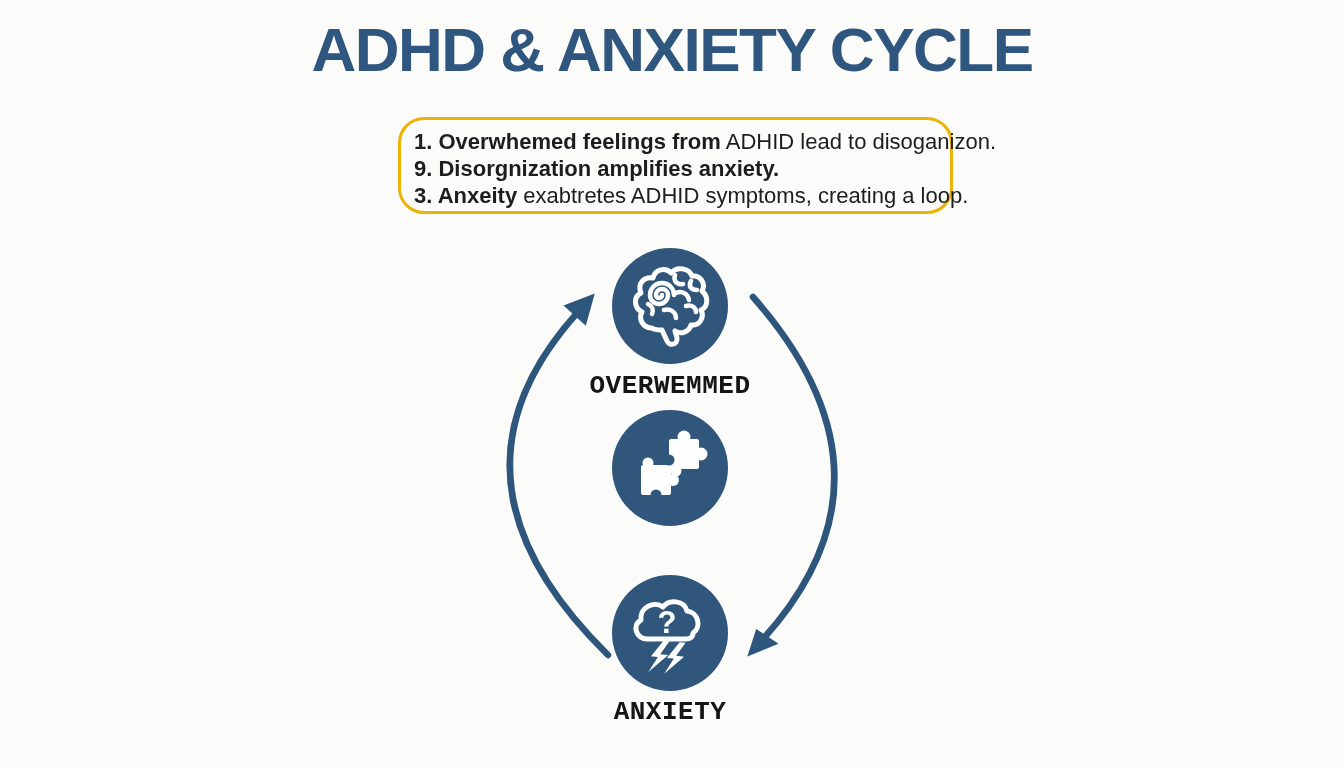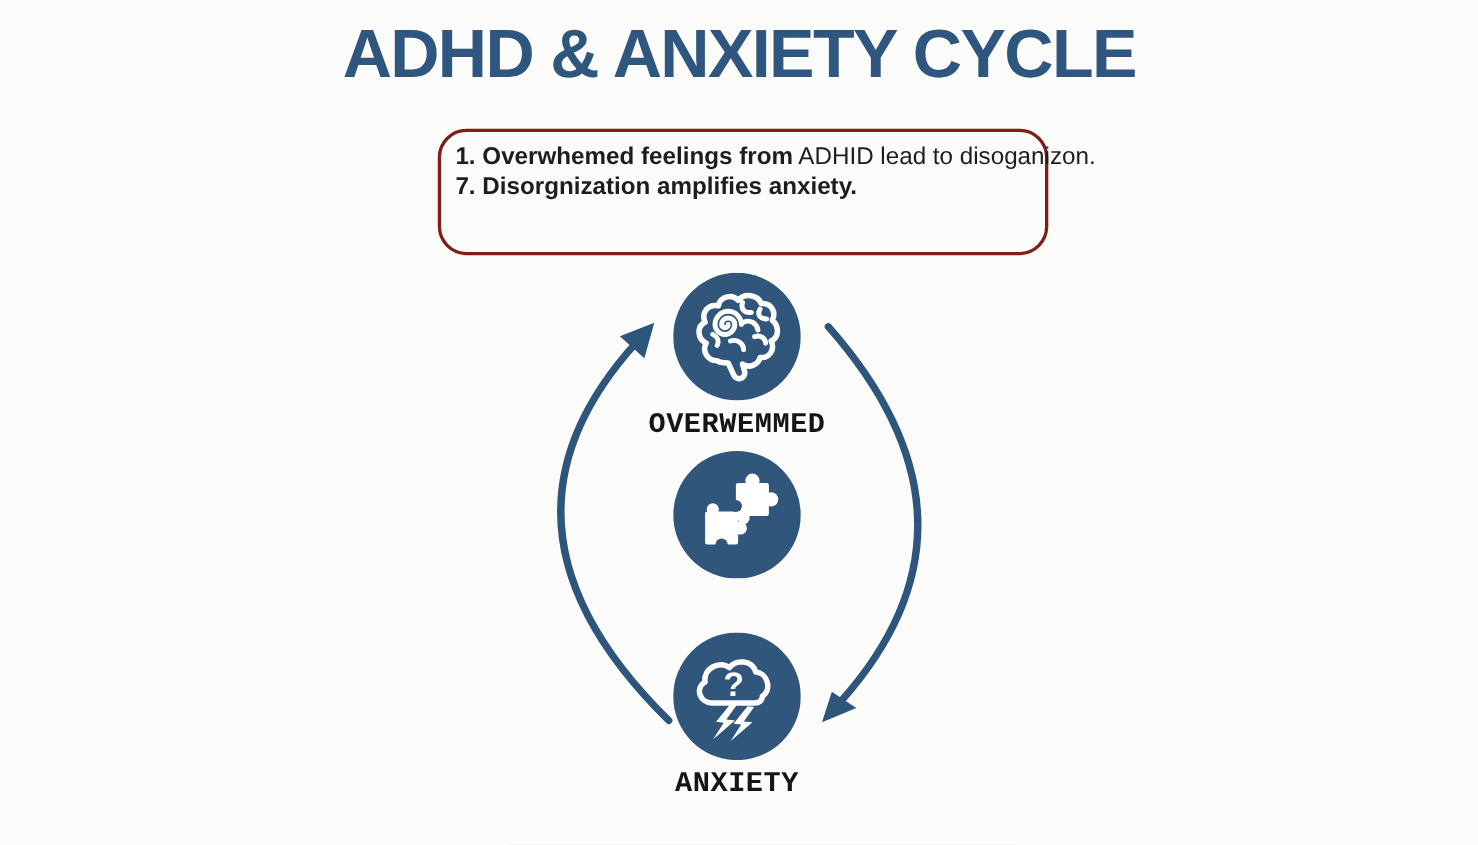--- a/index.html
+++ b/index.html
@@ -17,23 +17,23 @@
     margin:0;
     text-align:center;
     font-size:62px;
     font-weight:bold;
     letter-spacing:-1.5px;
     color:#2f567f;
   }
   .summary-box{
     position:absolute;
     left:398px;top:117px;
-    width:555px;height:115px;
+    width:555px;height:97px;
     box-sizing:border-box;
-    border:3px solid #7f1d1d;
+    border:3px solid #eab308;
     border-radius:26px;
     padding:8px 0 0 13px;
   }
   .summary-line{
     font-size:22px;
     line-height:27px;
     color:#1d1d1f;
     white-space:nowrap;
   }
   .summary-line .b{font-weight:bold;}
@@ -65,21 +65,22 @@
 </style>
 </head>
 <body>
 
 <div class="canvas">
 
   <h1 class="title">ADHD &amp; ANXIETY CYCLE</h1>
 
   <div class="summary-box">
     <div class="summary-line"><span class="b">1. Overwhemed feelings from</span><span> ADHID lead to disoganizon.</span></div>
-    <div class="summary-line"><span class="b">7. Disorgnization amplifies anxiety.</span><span></span></div>
+    <div class="summary-line"><span class="b">9. Disorgnization amplifies anxiety.</span><span></span></div>
+    <div class="summary-line"><span class="b">3. Anxeity</span><span> exabtretes ADHID symptoms, creating a loop.</span></div>
   </div>
 
   <svg class="arrows" viewBox="0 0 1344 768" aria-hidden="true">
     <g>
       <path d="M 608 655 Q 428 478 578 312" fill="none" stroke="#2e567d" stroke-width="6.5" stroke-linecap="round"></path>
       <path d="M 594.8 293.4 L 585.8 325.7 L 563.5 305.6 Z" fill="#2e567d"></path>
     </g>
     <g>
       <path d="M 753 297 Q 910 475 764 638" fill="none" stroke="#2e567d" stroke-width="6.5" stroke-linecap="round"></path>
       <path d="M 747.3 656.6 L 778.5 643.7 L 756.2 628.9 Z" fill="#2e567d"></path>

